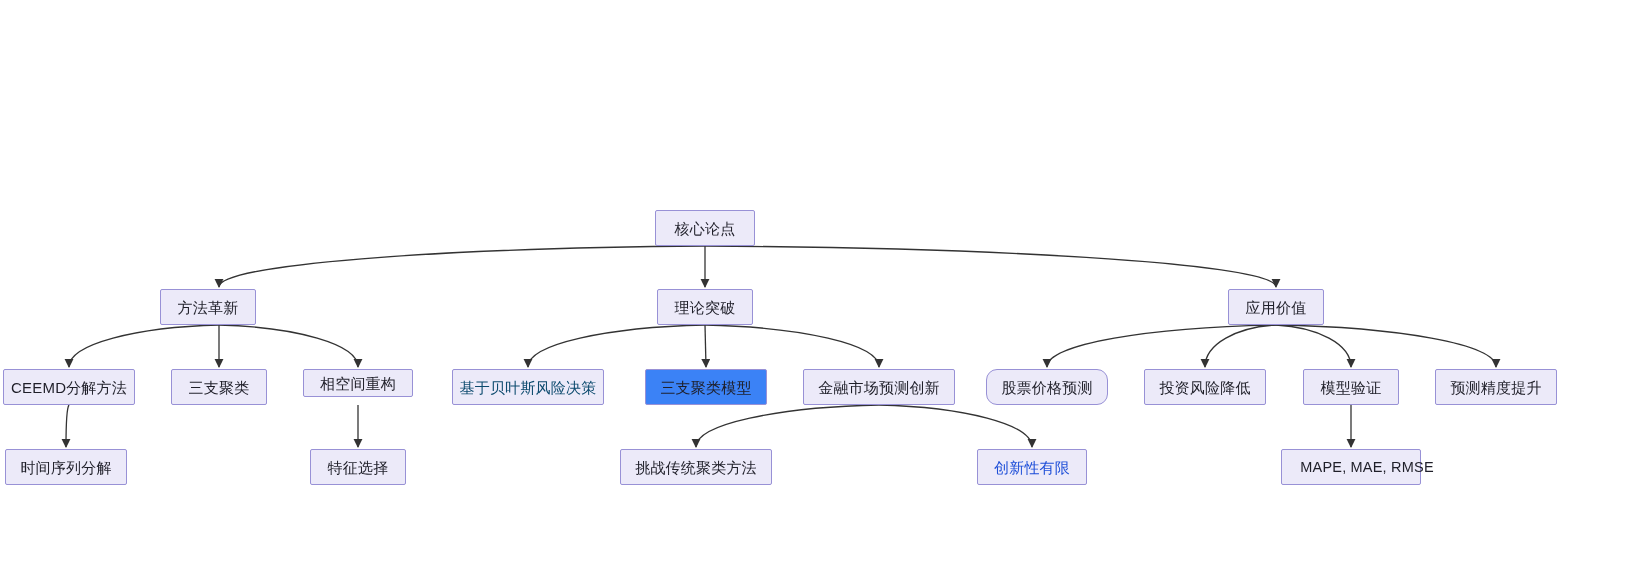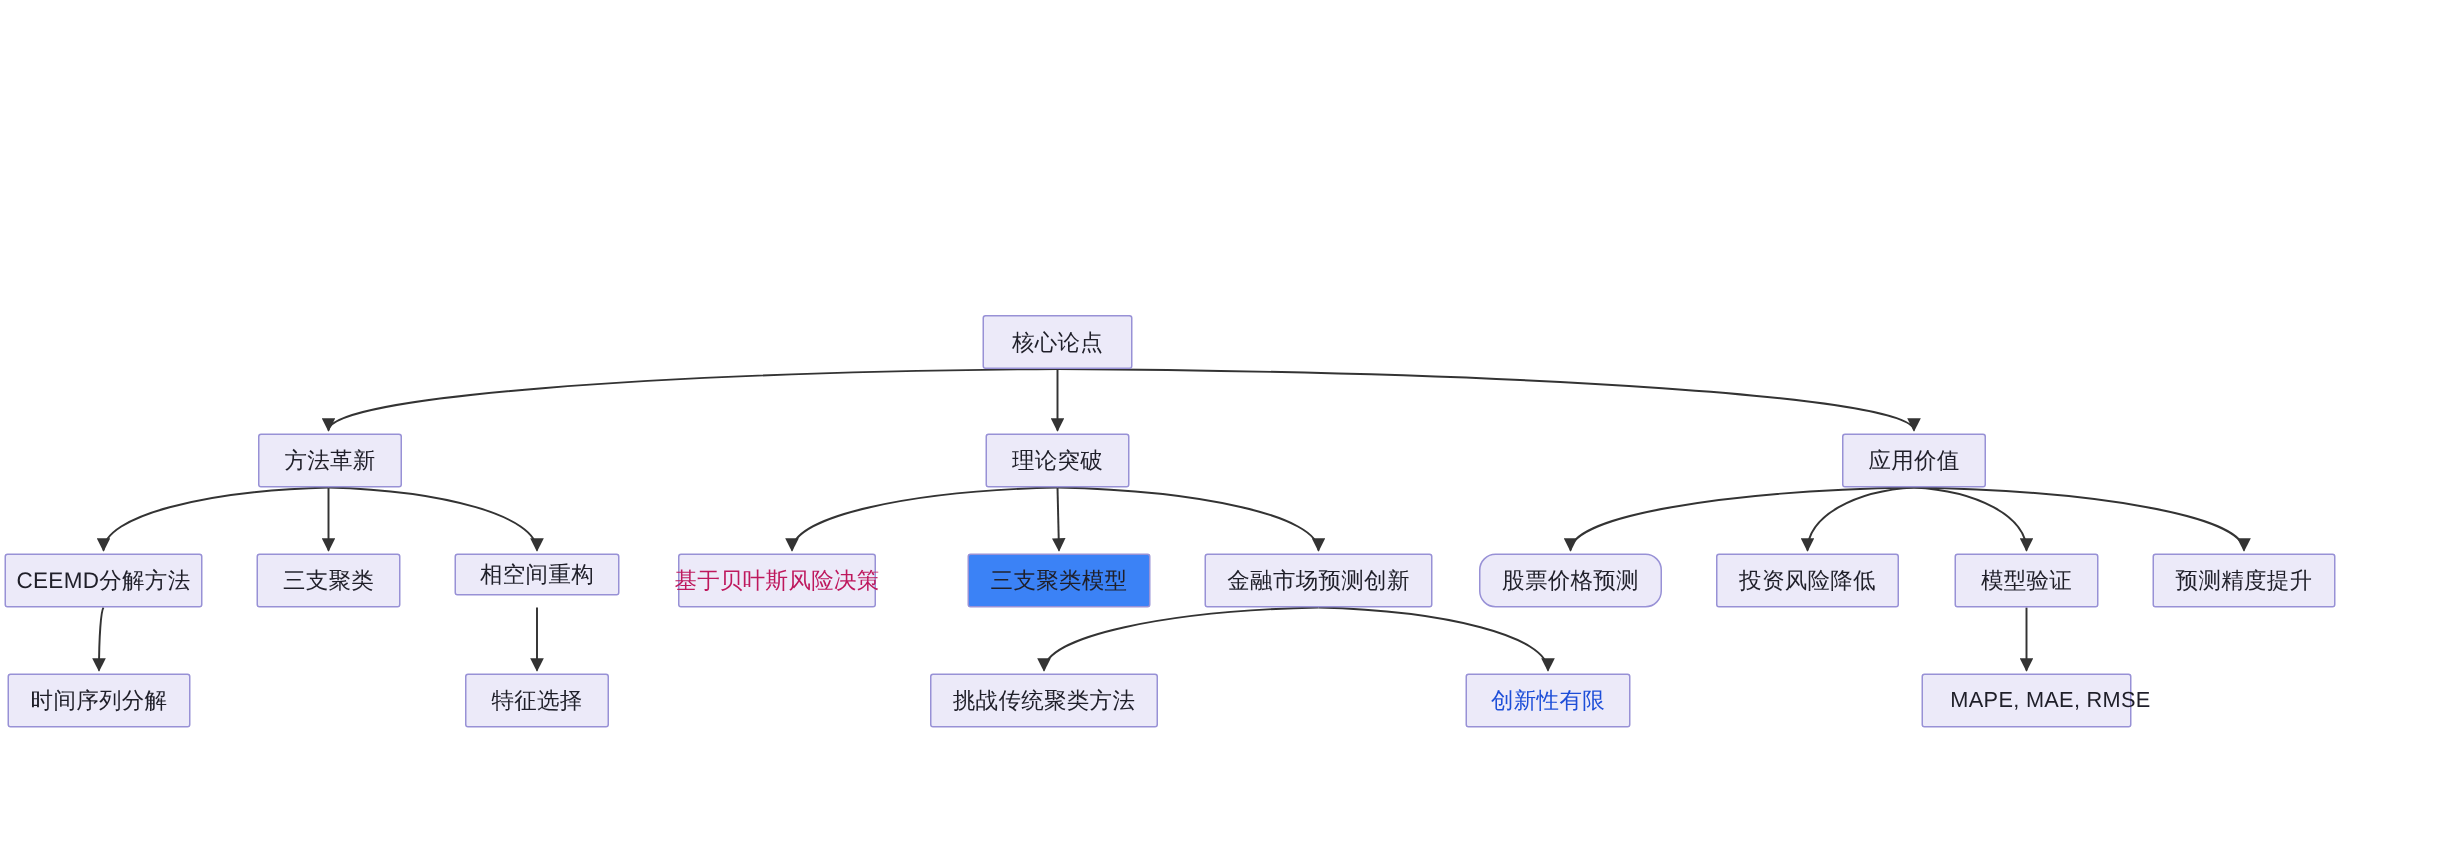--- a/index.html
+++ b/index.html
@@ -72,39 +72,39 @@
         <path d="M 358 405 L 358 447" fill="none" stroke="#333333" stroke-width="1.3" marker-end="url(#arrow)"></path>
         <path d="M 879 405 C 778.35 407.1, 696 423.9, 696 447" fill="none" stroke="#333333" stroke-width="1.3" marker-end="url(#arrow)"></path>
         <path d="M 879 405 C 963.15 407.1, 1032 423.9, 1032 447" fill="none" stroke="#333333" stroke-width="1.3" marker-end="url(#arrow)"></path>
         <path d="M 1351 405 L 1351 447" fill="none" stroke="#333333" stroke-width="1.3" marker-end="url(#arrow)"></path>
       </g>
   </svg>
   <div id="node-layer">
       <div class="node" style="left: 655px; top: 210px; width: 100px; height: 36px; background: rgb(236, 234, 249); border-color: rgb(152, 145, 214); color: rgb(31, 31, 41);">
         <span>核心论点</span>
       </div>
-      <div class="node" style="left: 172px; top: 289px; width: 96px; height: 36px; background: rgb(236, 234, 249); border-color: rgb(152, 145, 214); color: rgb(31, 31, 41); text-align: center;">
+      <div class="node" style="left: 160px; top: 289px; width: 96px; height: 36px; background: rgb(236, 234, 249); border-color: rgb(152, 145, 214); color: rgb(31, 31, 41); text-align: center;">
         <span>方法革新</span>
       </div>
       <div class="node" style="left: 657px; top: 289px; width: 96px; height: 36px; background: rgb(236, 234, 249); border-color: rgb(152, 145, 214); color: rgb(31, 31, 41);">
         <span>理论突破</span>
       </div>
       <div class="node" style="left: 1228px; top: 289px; width: 96px; height: 36px; background: rgb(236, 234, 249); border-color: rgb(152, 145, 214); color: rgb(31, 31, 41);">
         <span>应用价值</span>
       </div>
       <div class="node" style="left: 3px; top: 369px; width: 132px; height: 36px; background: rgb(236, 234, 249); border-color: rgb(152, 145, 214); color: rgb(31, 31, 41); text-align: center;">
         <span>CEEMD分解方法</span>
       </div>
       <div class="node" style="left: 171px; top: 369px; width: 96px; height: 36px; background: rgb(236, 234, 249); border-color: rgb(152, 145, 214); color: rgb(31, 31, 41);">
         <span>三支聚类</span>
       </div>
       <div class="node" style="left: 303px; top: 369px; width: 110px; height: 28px; background: rgb(236, 234, 249); border-color: rgb(152, 145, 214); color: rgb(31, 31, 41);">
         <span>相空间重构</span>
       </div>
-      <div class="node" style="left: 452px; top: 369px; width: 132px; height: 36px; background: rgb(236, 234, 249); border-color: rgb(152, 145, 214); color: #be185d;">
+      <div class="node" style="left: 452px; top: 369px; width: 152px; height: 36px; background: rgb(236, 234, 249); border-color: rgb(152, 145, 214); color: #0c4a6e;">
         <span>基于贝叶斯风险决策</span>
       </div>
       <div class="node" style="left: 645px; top: 369px; width: 122px; height: 36px; background: #3b82f6; border-color: rgb(152, 145, 214); color: rgb(31, 31, 41);">
         <span>三支聚类模型</span>
       </div>
       <div class="node" style="left: 803px; top: 369px; width: 152px; height: 36px; background: rgb(236, 234, 249); border-color: rgb(152, 145, 214); color: rgb(31, 31, 41);">
         <span>金融市场预测创新</span>
       </div>
       <div class="node" style="left: 986px; top: 369px; width: 122px; height: 36px; background: rgb(236, 234, 249); border-color: rgb(152, 145, 214); color: rgb(31, 31, 41); border-radius: 11px;">
         <span>股票价格预测</span>

